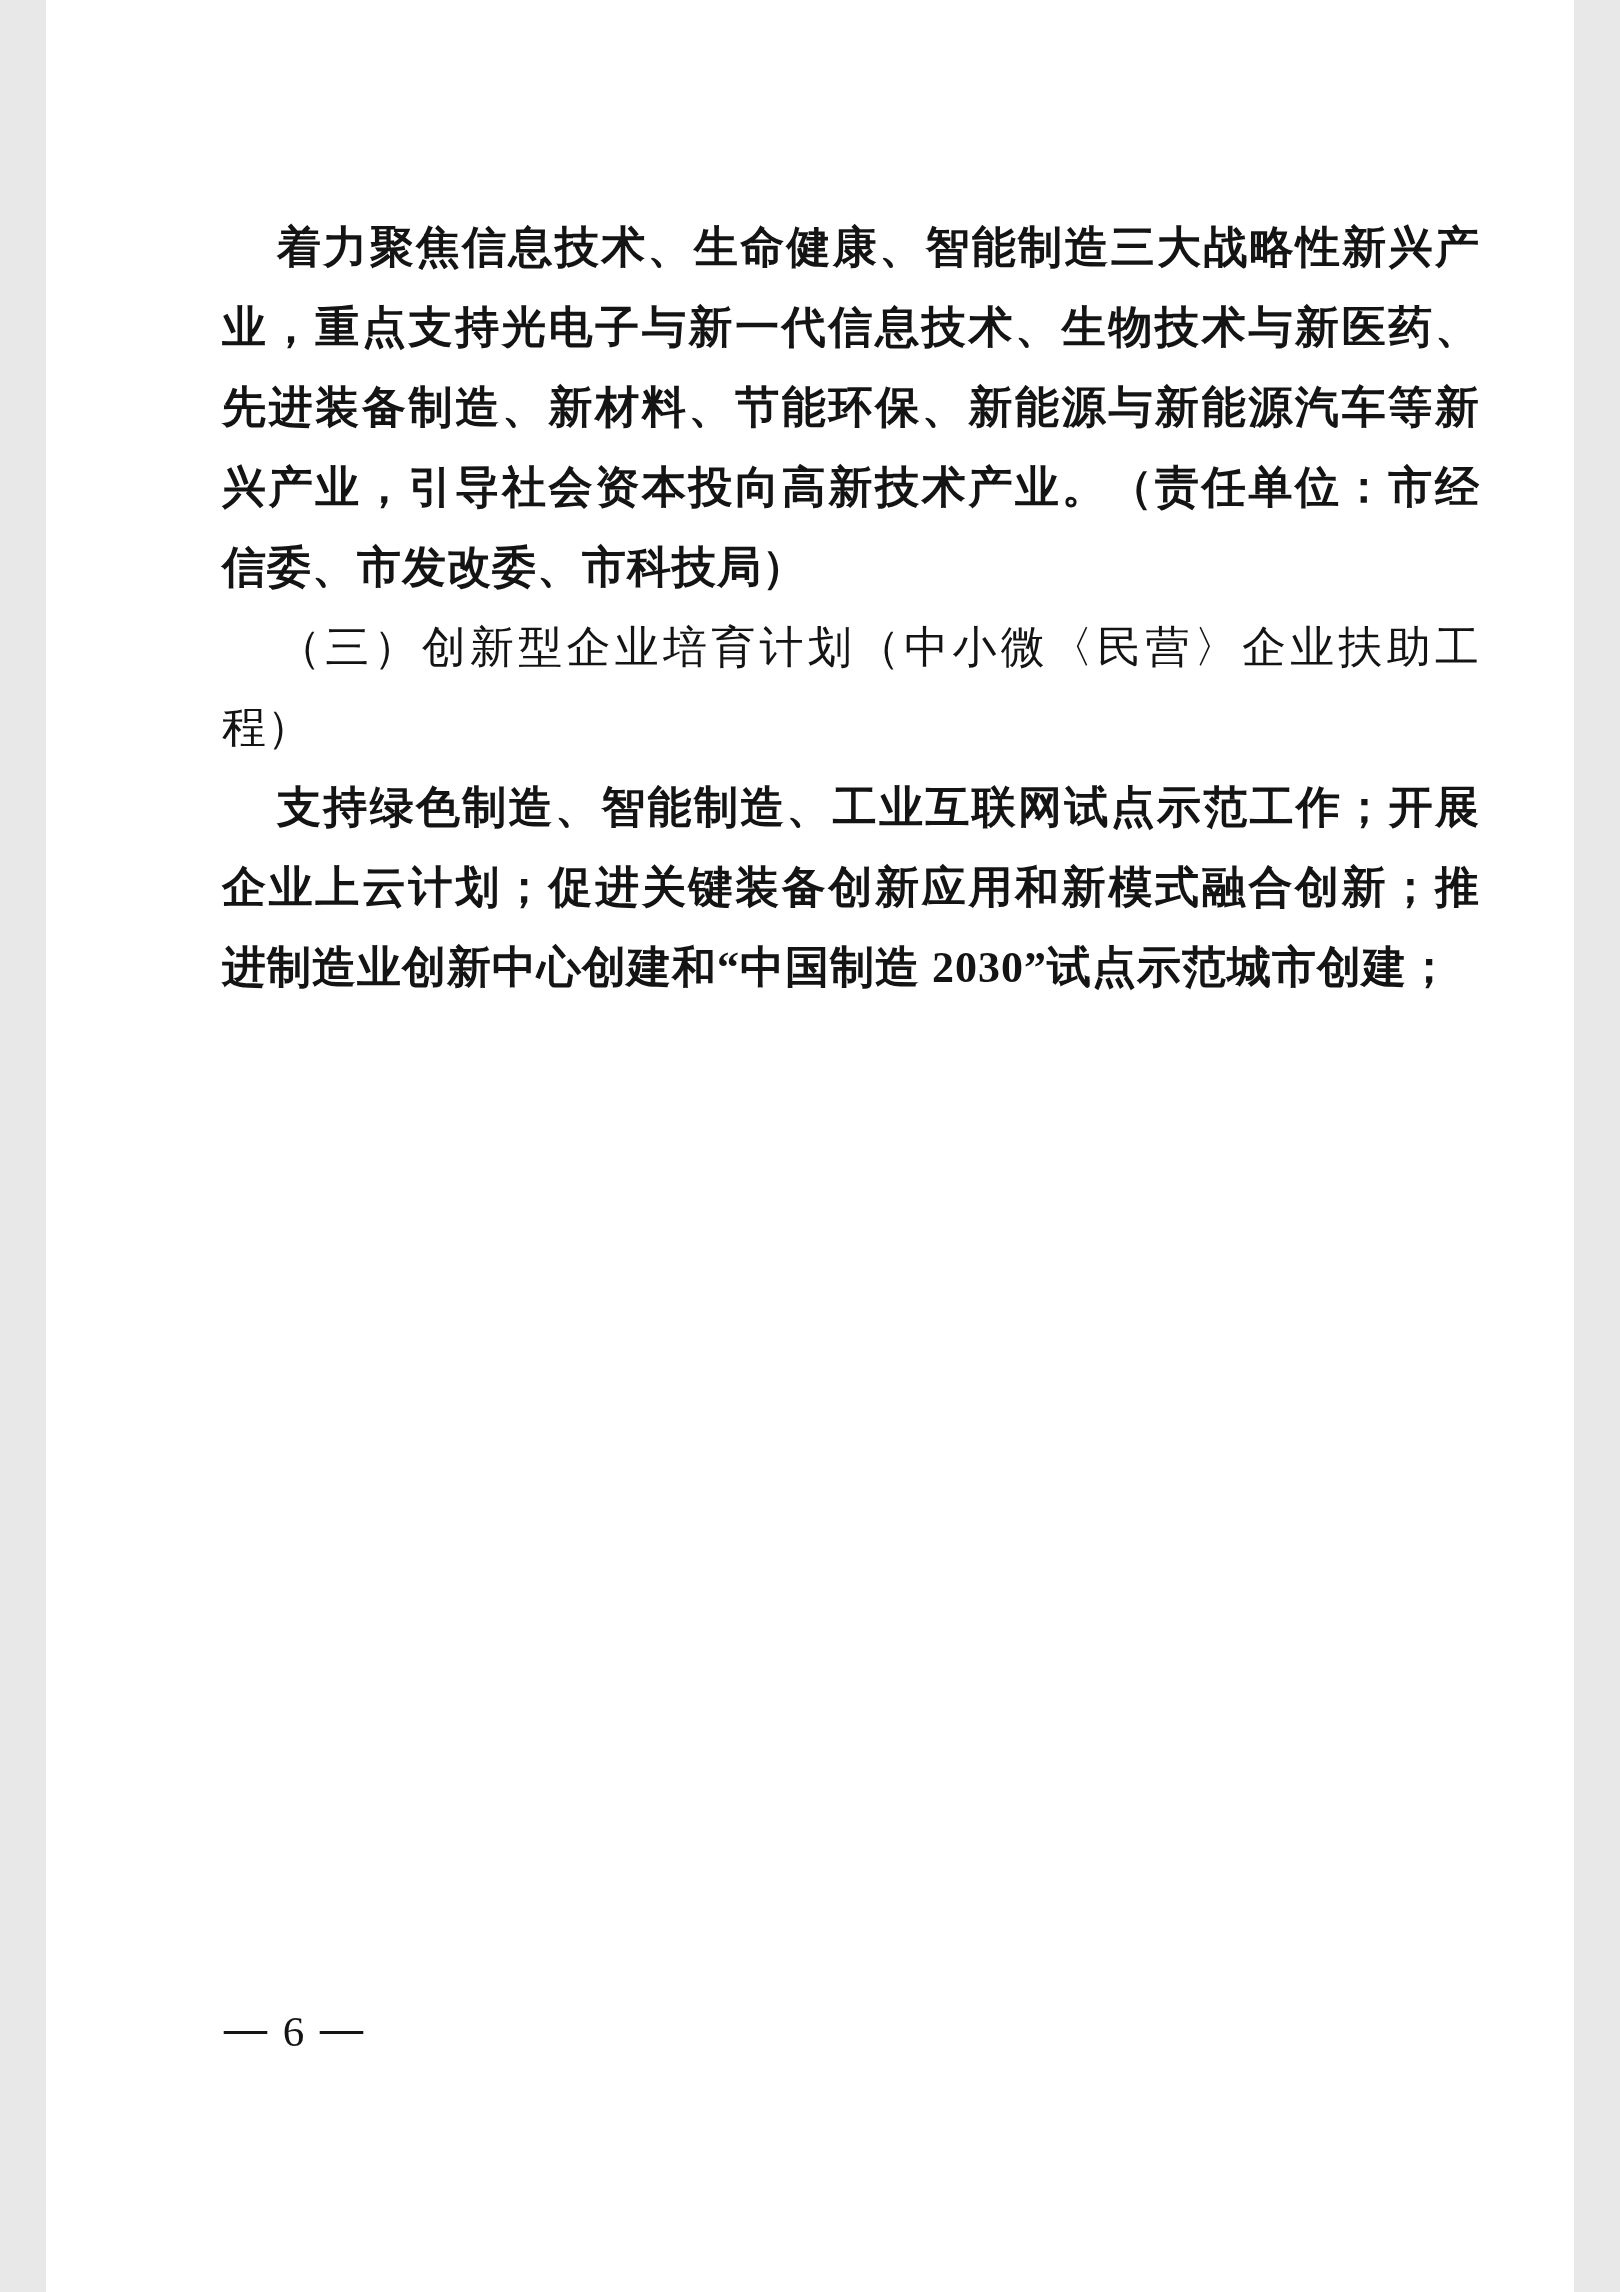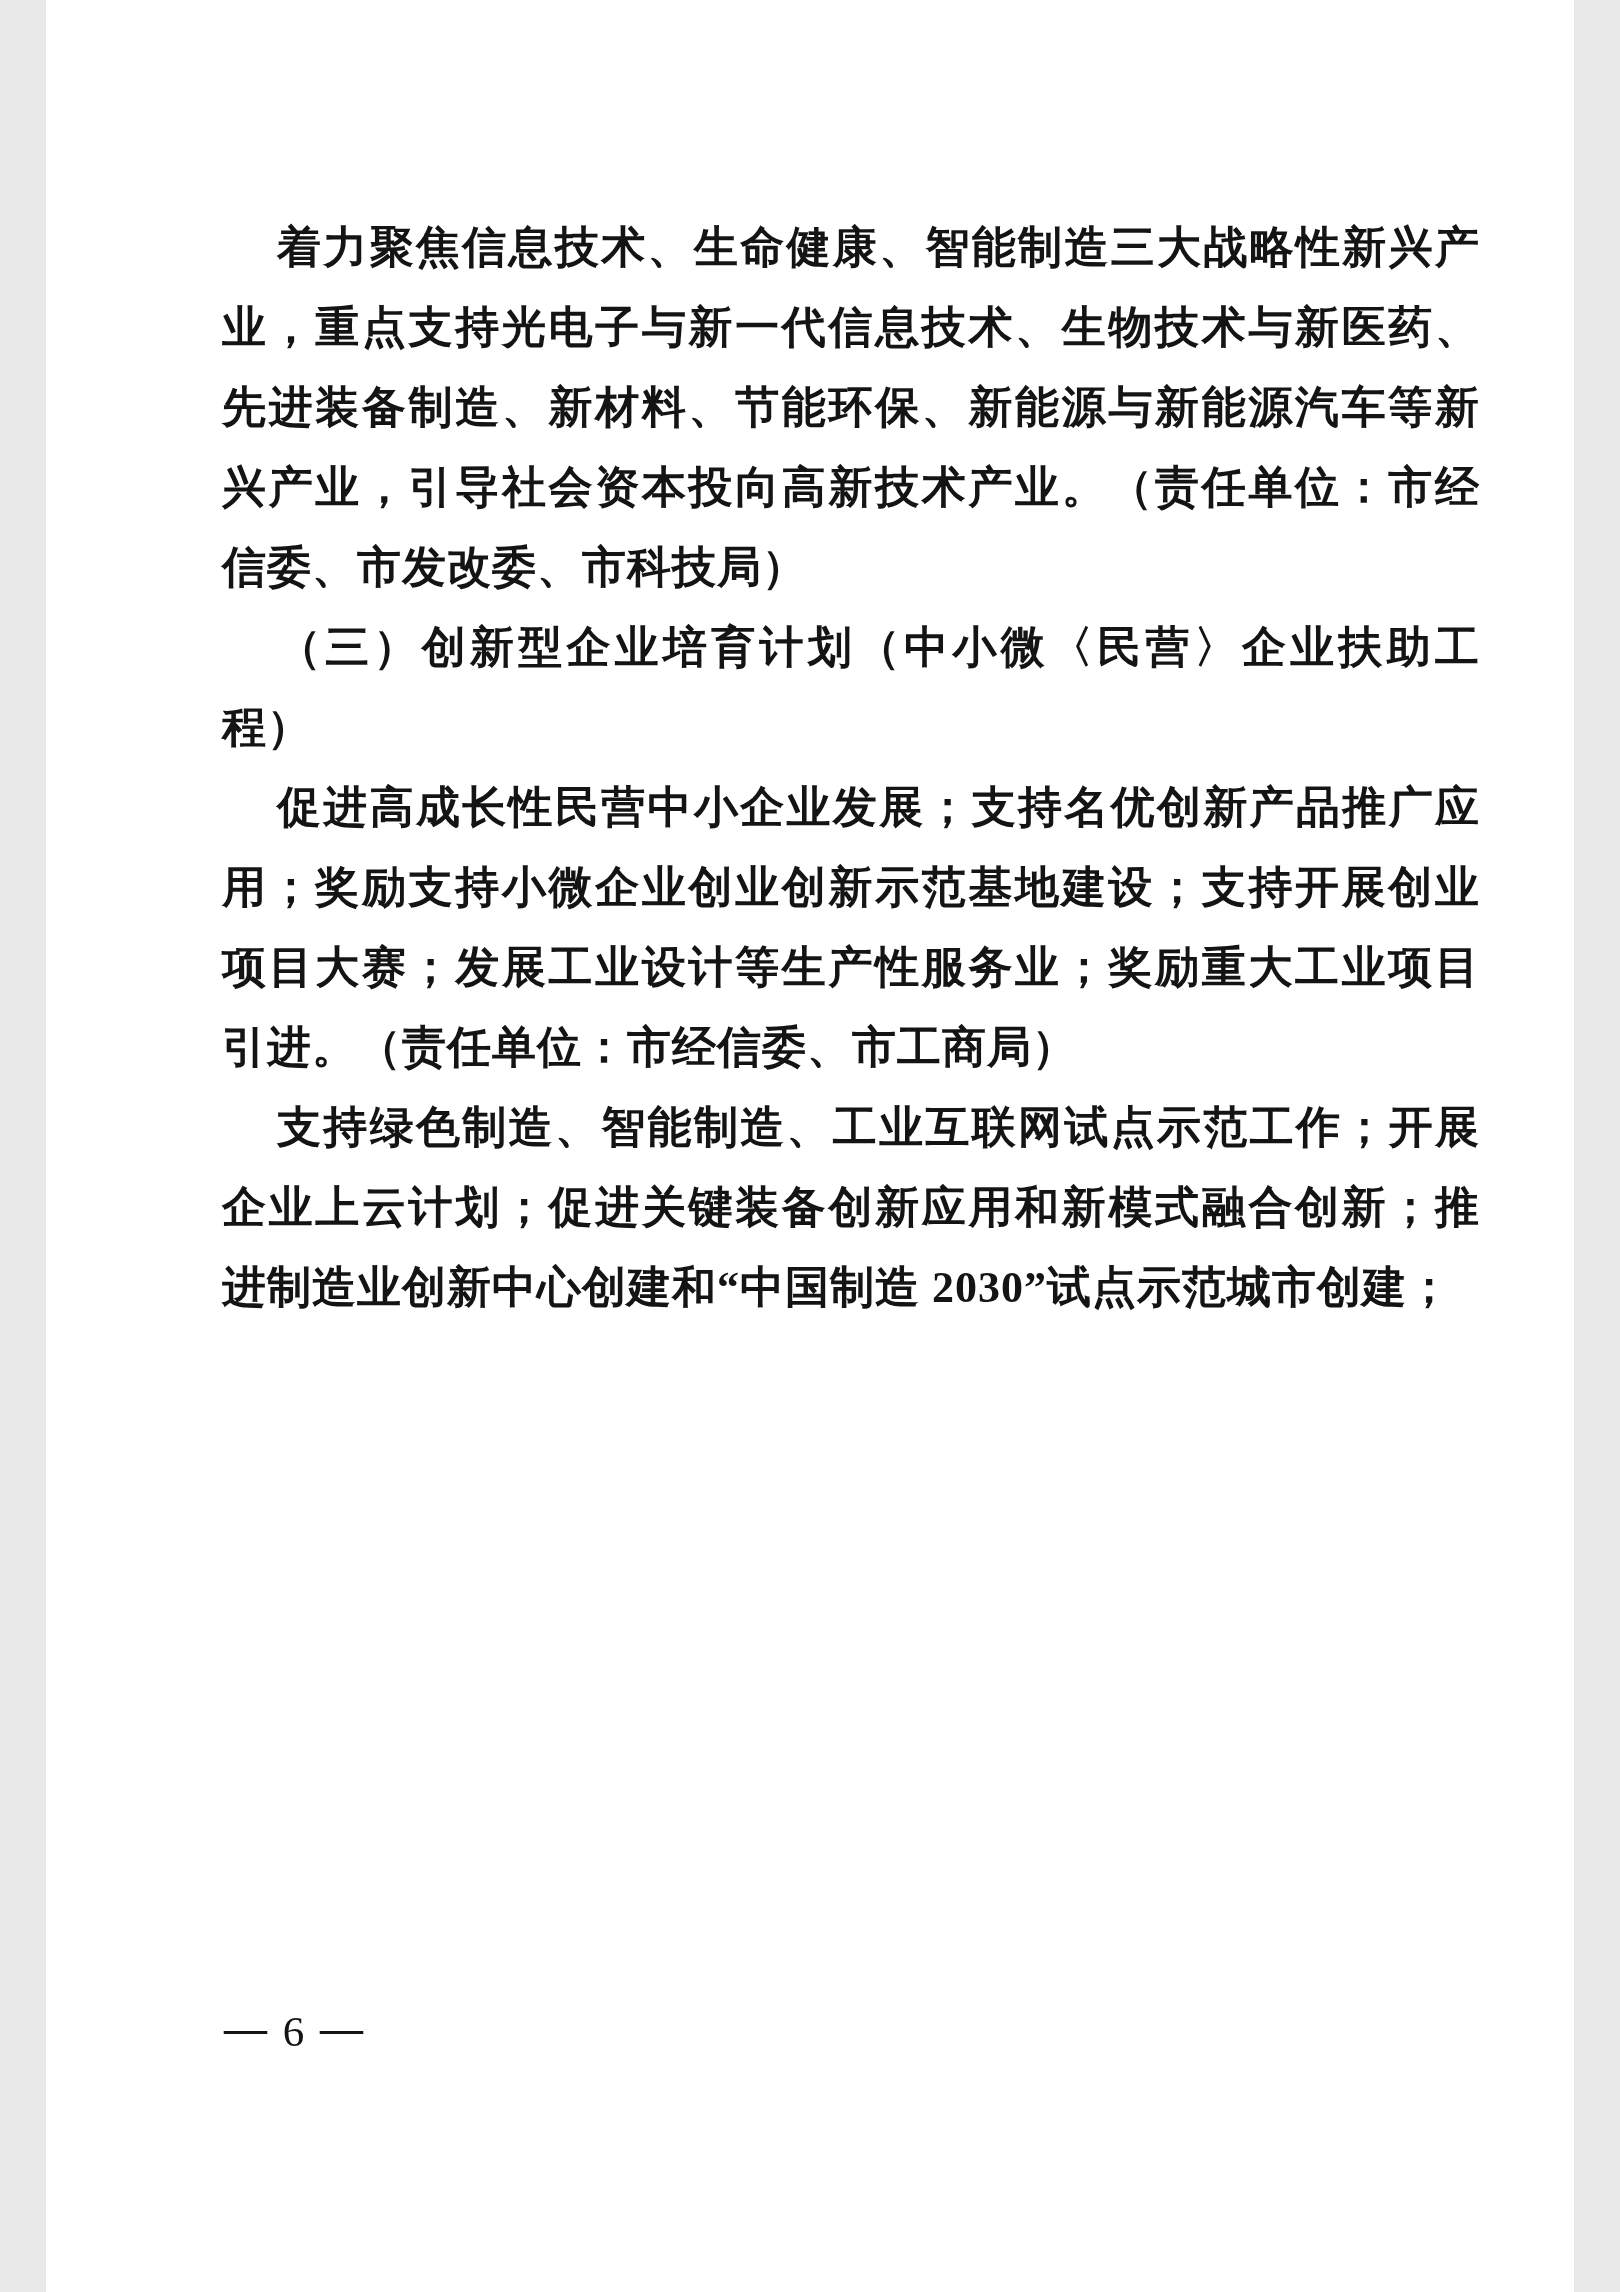--- a/index.html
+++ b/index.html
@@ -28,21 +28,21 @@
     letter-spacing: 1px;
     text-align: justify;
     text-justify: inter-character;
   }
   .text-block p {
     margin: 0;
     padding: 0;
     text-indent: 55px;
   }
   .text-block p.heading {
-    font-weight: 700;
+    font-weight: 400;
   }
   .page-footer {
     position: absolute;
     left: 178px;
     top: 2007px;
     font-size: 43px;
     font-weight: normal;
     color: #141414;
     letter-spacing: 2px;
     white-space: nowrap;
@@ -58,21 +58,20 @@
   }
 </style>
 </head>
 <body>
 
 <div class="page">
 
   <div class="text-block">
     <p class="body">着力聚焦信息技术、生命健康、智能制造三大战略性新兴产业，重点支持光电子与新一代信息技术、生物技术与新医药、先进装备制造、新材料、节能环保、新能源与新能源汽车等新兴产业，引导社会资本投向高新技术产业。（责任单位：市经信委、市发改委、市科技局）</p>
     <p class="heading">（三）创新型企业培育计划（中小微〈民营〉企业扶助工程）</p>
-    <p class="body">促进高成长性民营中小企业发展；支持名优创新产品推广应用；奖励支持小微企业创业创新示范基地建设；支持开展创业项目大赛；发展工业设计等生产性服务业；奖励重大工业项目引进。（责任单位：市经信委、市工商局）</p>
     <p class="body">支持绿色制造、智能制造、工业互联网试点示范工作；开展企业上云计划；促进关键装备创新应用和新模式融合创新；推进制造业创新中心创建和“中国制造 2030”试点示范城市创建；</p>
   </div>
 
   <div class="page-footer">
     <span class="dash">—</span><span class="num">6</span><span class="dash">—</span>
   </div>
 
 </div>
 
 

